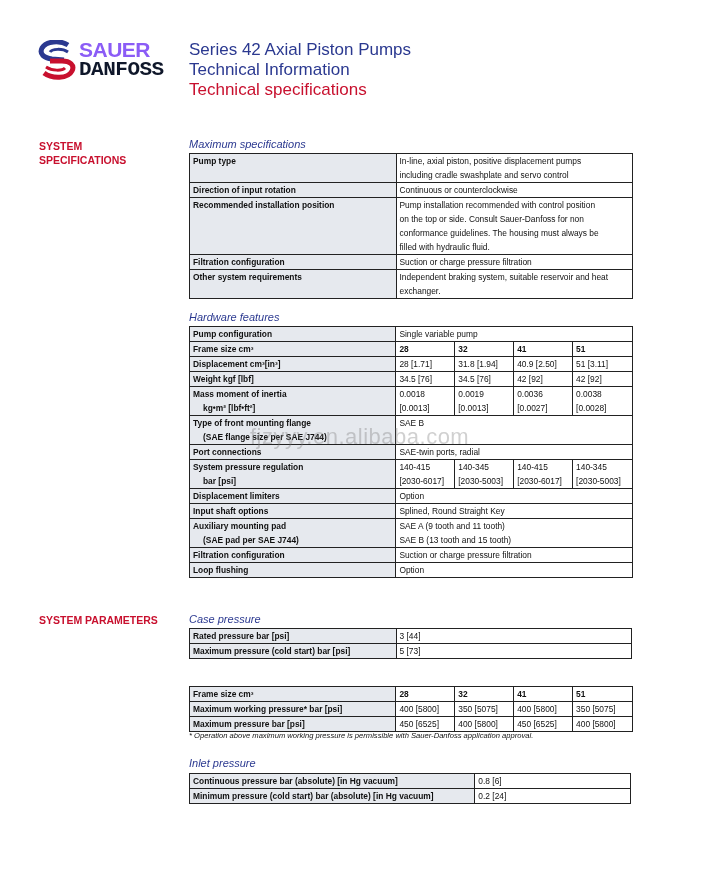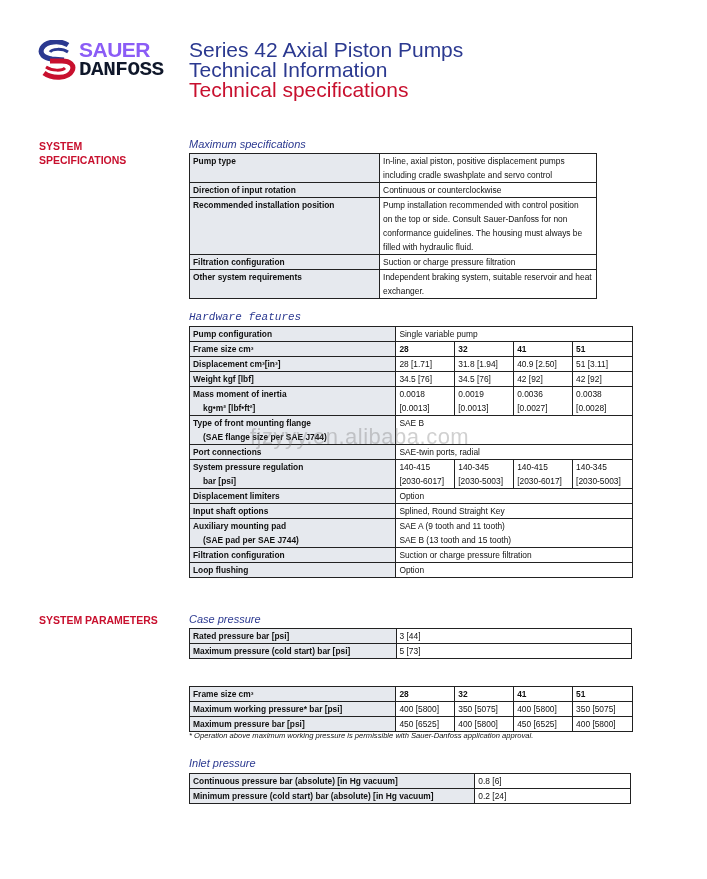--- a/index.html
+++ b/index.html
@@ -6,21 +6,21 @@
   body { width: 707px; height: 879px; position: relative; overflow: hidden;
          font-family: "Liberation Sans", sans-serif; color: #111; }
 
   .logo { position: absolute; left: 38px; top: 40px; width: 140px; height: 44px; }
   .logo-mark { position: absolute; left: 0; top: 0; width: 38px; height: 40px; }
   .logo-text { position: absolute; left: 41px; top: 0; line-height: 20px;
                font-weight: bold; font-size: 21px; letter-spacing: -0.5px; }
   .logo-text .l1 { color: #8b5cf6; display: block; }
   .logo-text .l2 { color: #0f172a; display: block; font-family: Liberation Mono, monospace; }
 
-  .header-titles { position: absolute; left: 189px; top: 40px; font-size: 21px; line-height: 20px; }
+  .header-titles { position: absolute; left: 189px; top: 40px; font-size: 17px; line-height: 20px; }
   .header-titles .t1, .header-titles .t2 { color: #2b3990; display: block; }
   .header-titles .t3 { color: #c8102e; display: block; }
 
   .side-label { position: absolute; left: 39px; font-weight: bold; font-size: 10.5px;
                 color: #c8102e; line-height: 14px; }
 
   .section-title { position: absolute; left: 189px; font-style: italic; font-size: 11px;
                    color: #2b3990; }
 
   table.spec { position: absolute; left: 189px; border-collapse: collapse;
@@ -58,21 +58,21 @@
   <span class="t3">Technical specifications</span>
 </div>
 
 <div class="side-label" style="top:139px;">
   <span style="display:block">SYSTEM</span>
   <span style="display:block">SPECIFICATIONS</span>
 </div>
 <div class="side-label" style="top:613px;">SYSTEM PARAMETERS</div>
 
 <div class="section-title" style="top:138px;">Maximum specifications</div>
-<table class="spec" style="top:153px; width:408px;">
+<table class="spec" style="top:153px; width:444px;">
   <colgroup>
       <col style="width:207px">
       <col style="width:237px">
     </colgroup>
   <tbody id="general-body">
       <tr>
         <td class="lbl">Pump type</td>
         <td>
           <span class="ln">In-line, axial piston, positive displacement pumps</span>
           <span class="ln">including cradle swashplate and servo control</span>
@@ -102,21 +102,21 @@
       <tr>
         <td class="lbl">Other system requirements</td>
         <td>
           <span class="ln">Independent braking system, suitable reservoir and heat</span>
           <span class="ln">exchanger.</span>
         </td>
       </tr>
     </tbody>
 </table>
 
-<div class="section-title" style="top:311px;font-family:Liberation Mono, monospace;">Hardware features</div>
+<div class="section-title" style="top:311px;">Hardware features</div>
 <table class="spec" style="top:326px; width:444px;">
   <colgroup>
       <col style="width:207px">
       <col style="width:59px">
       <col style="width:59px">
       <col style="width:59px">
       <col style="width:60px">
     </colgroup>
   <tbody>
     <tr>

